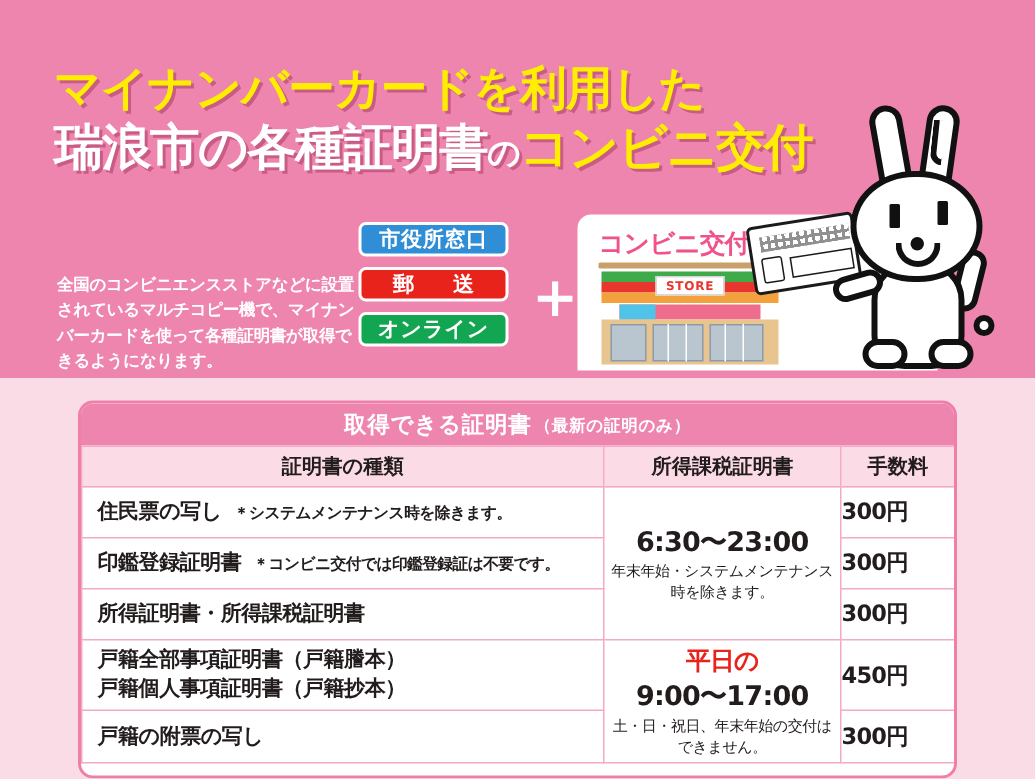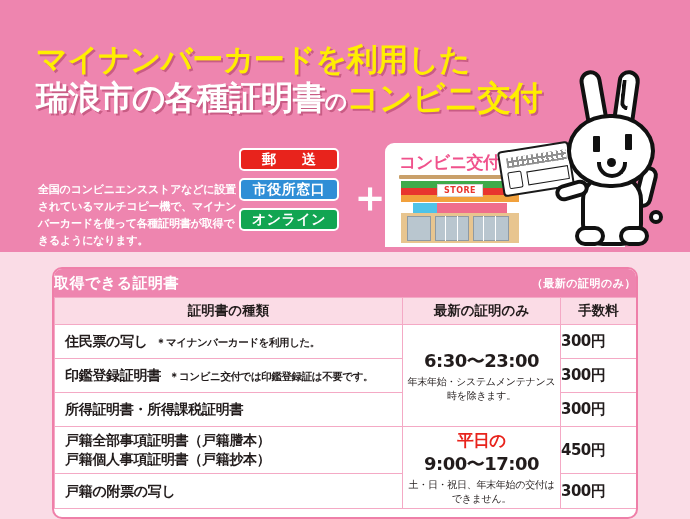--- a/index.html
+++ b/index.html
@@ -159,21 +159,21 @@
   .table-wrap {
     position: absolute; left: 52px; top: 267px;
     width: 586px; height: 252px;
     border: 2px solid #ef7fa9;
     border-radius: 10px 10px 10px 10px;
     background: #ffffff;
     overflow: hidden;
   }
   .table-title {
     height: 28px; background: #ee85af;
-    display: flex; align-items: center; justify-content: space-between;
+    display: flex; align-items: center; justify-content: center;
     color: #ffffff; font-weight: bold; font-size: 15px;
     letter-spacing: 0.5px;
   }
   .table-title .sub { font-size: 11px; font-weight: bold; margin-left: 2px; }
 
   table { width: 100%; border-collapse: collapse; table-layout: fixed; }
   th, td {
     border: 1px solid #f4a9c5;
     font-size: 13px; color: #221c1c;
   }
@@ -208,22 +208,22 @@
   <div class="hero">
 
     <div class="title-block">
       <div class="title-line1">マイナンバーカードを利用した</div>
       <div class="title-line2"><span>瑞浪市の各種証明書</span><span class="no">の</span><span class="hl">コンビニ交付</span></div>
     </div>
 
     <div class="lead">全国のコンビニエンスストアなどに設置されているマルチコピー機で、マイナンバーカードを使って各種証明書が取得できるようになります。</div>
 
     <div class="pills">
+      <div class="pill blue">市役所窓口</div>
       <div class="pill red">郵　送</div>
-      <div class="pill blue">市役所窓口</div>
       <div class="pill green">オンライン</div>
     </div>
 
     <div class="plus">＋</div>
 
     <div class="store-panel">
       <div class="store-title">コンビニ交付</div>
       <div class="store">
         <div class="roofbar"></div>
         <div class="band b1"></div>
@@ -275,28 +275,28 @@
 
     <table>
       <colgroup>
         <col class="c-type">
           <col class="c-time">
           <col class="c-fee">
       </colgroup>
       <thead>
         <tr>
           <th>証明書の種類</th>
-          <th>最新の証明のみ</th>
+          <th>所得課税証明書</th>
           <th>手数料</th>
         </tr>
       </thead>
       <tbody>
         <tr>
           <td class="type">
-            <span class="line"><span>住民票の写し</span><span class="note">＊マイナンバーカードを利用した。</span></span>
+            <span class="line"><span>住民票の写し</span><span class="note">＊システムメンテナンス時を除きます。</span></span>
           </td>
           <td class="time" rowspan="3">
             <span class="big">6:30〜23:00</span>
             <span class="small">年末年始・システムメンテナンス時を除きます。</span>
           </td>
           <td class="fee">300円</td>
         </tr>
         <tr>
           <td class="type">
             <span class="line"><span>印鑑登録証明書</span><span class="note">＊コンビニ交付では印鑑登録証は不要です。</span></span>

